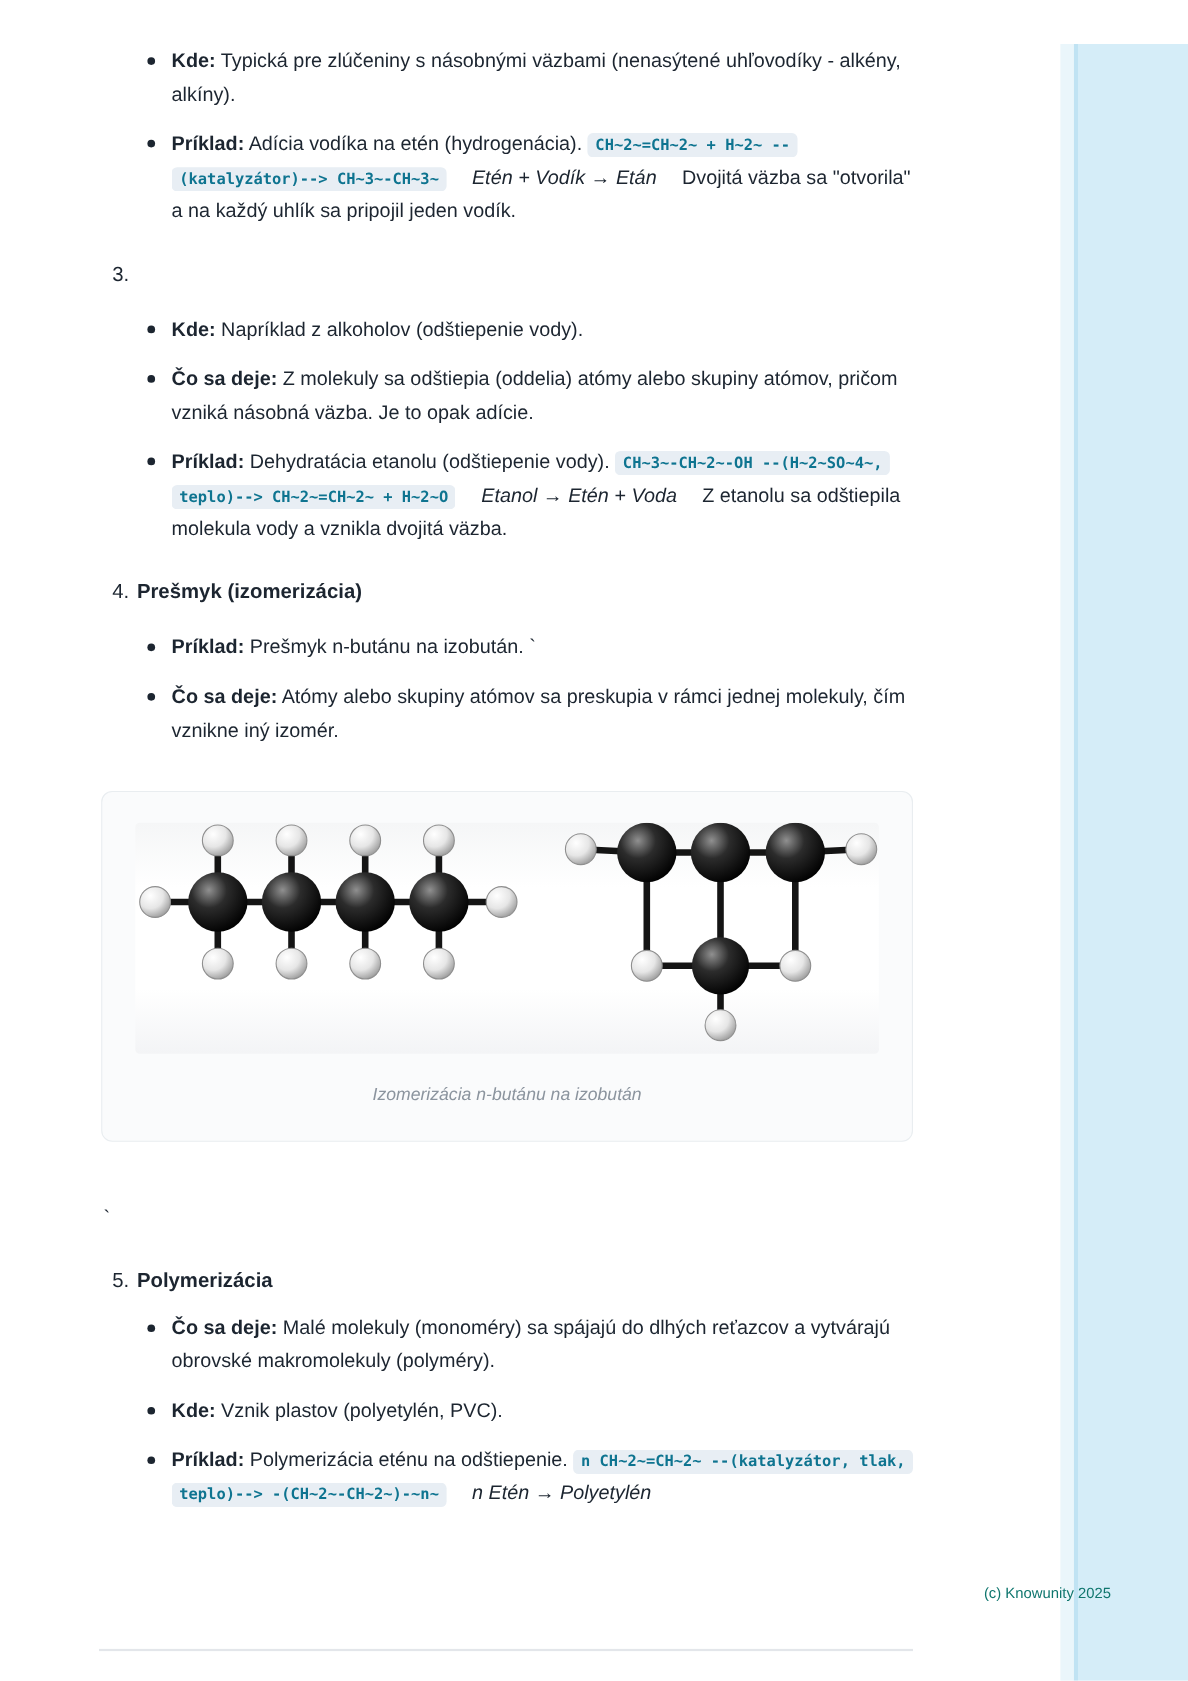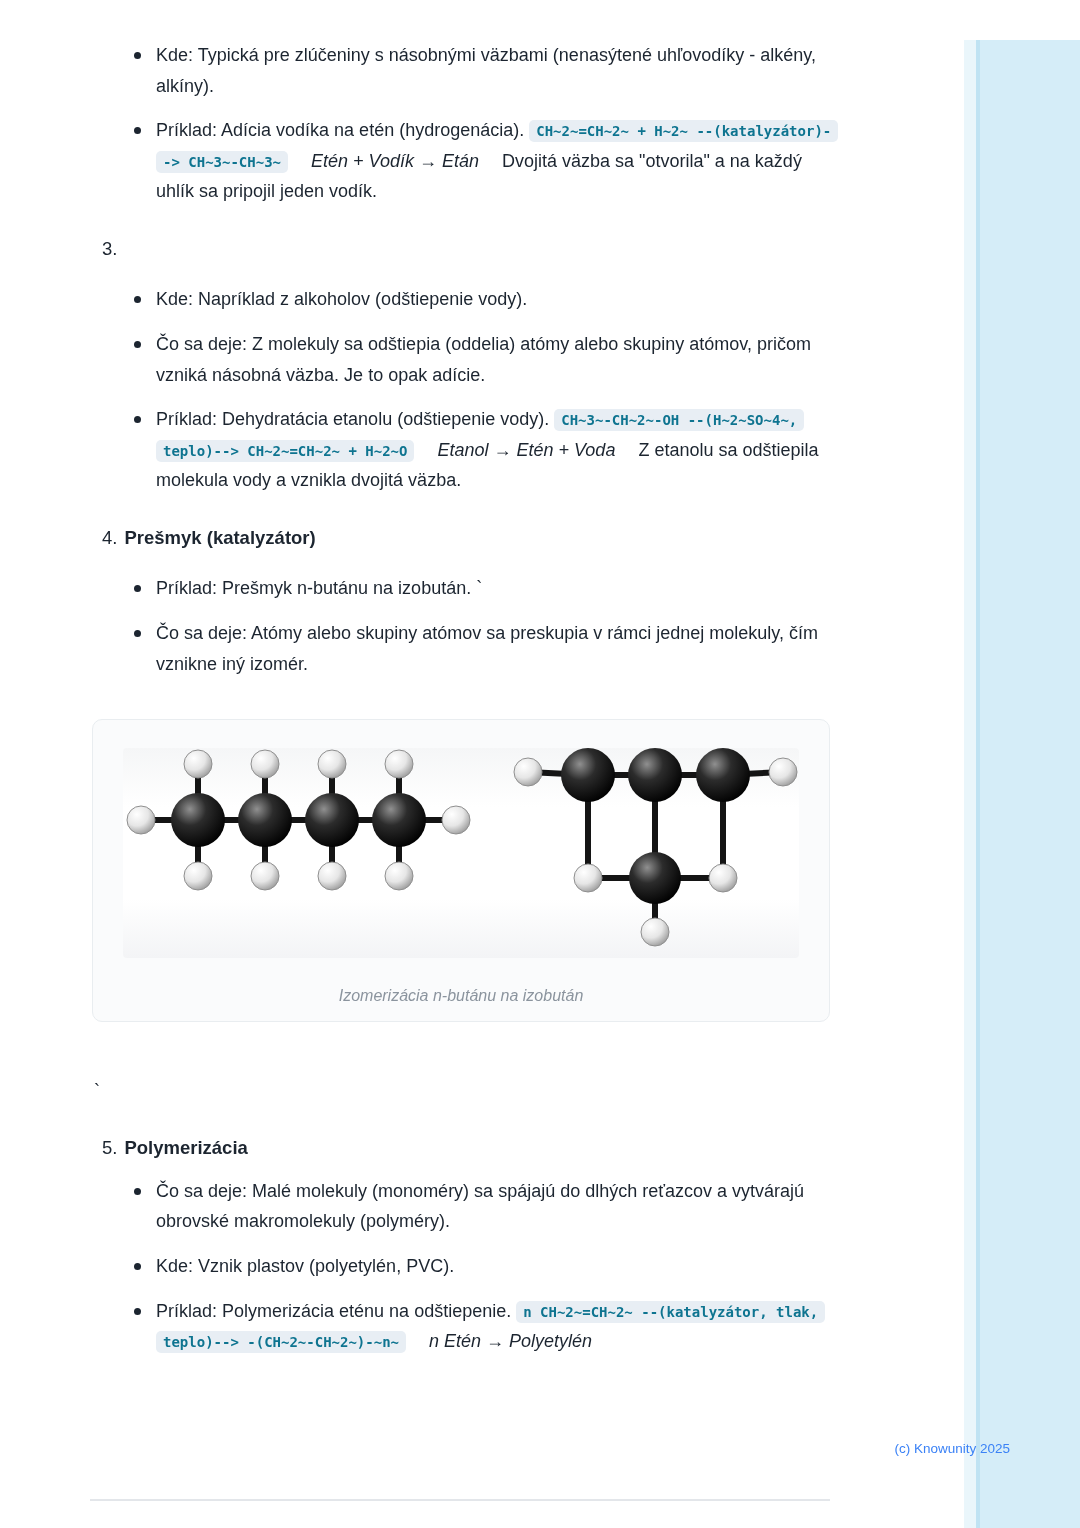--- a/index.html
+++ b/index.html
@@ -6,46 +6,46 @@
   body{
     width:1080px;height:1528px;position:relative;background:#ffffff;
     font-family:"Liberation Sans",sans-serif;font-size:18px;line-height:1.7;
     color:#1c2530;overflow:hidden;
   }
   .content{position:absolute;left:100px;top:40px;width:734px;}
   ul.blist{list-style:none;margin:0 0 20px 0;padding:0;}
   li.bitem{position:relative;padding-left:56px;margin-bottom:14px;}
   li.bitem::before{content:"";position:absolute;left:34px;top:12px;width:7px;height:7px;border-radius:50%;background:#1c2530;}
   li.bitem p{margin:0;}
-  strong.term{font-weight:400;text-align:center;}
+  strong.term{font-weight:700;text-align:center;}
   em.rxn{font-style:italic;margin:0 18px;}
   code.chem{
     font-family:"DejaVu Sans Mono",monospace;font-weight:700;font-size:14px;
     color:#0e7490;background:#e8eef4;padding:3px 7px;border-radius:5px;
     -webkit-box-decoration-break:clone;box-decoration-break:clone;line-height:1.9;
   }
   .num-heading{display:flex;gap:7px;margin:26px 0 20px 2px;font-size:18.5px;}
   .num-heading .num{font-weight:400;}
   .num-heading .title{font-weight:700;}
   .num-heading.tight{margin-bottom:12px;}
   .figure-card{
     margin:40px 0 0 -8px;width:738px;box-sizing:border-box;
     background:#fafbfc;border:1px solid #e9edf0;border-radius:10px;
-    padding:28px 30px 12px;
+    padding:28px 30px 28px;
   }
   .figure-image{
     width:676px;height:210px;margin:0 auto;border-radius:4px;
     background:linear-gradient(180deg,#f5f6f7 0%,#ffffff 28%,#ffffff 72%,#f3f4f6 100%);
   }
   .figure-caption{
     text-align:center;color:#8b949e;font-style:italic;font-size:16px;margin-top:24px;
   }
   .stray{margin:54px 0 0 -6px;height:30px;font-size:18px;}
   .footer{
-    position:absolute;right:70px;top:1438px;font-size:13.5px;color:#3b82f6;z-index:3;
+    position:absolute;right:70px;top:1438px;font-size:13.5px;color:#0f766e;z-index:3;
   }
   .stripe{
     position:absolute;right:0;top:40px;bottom:0;width:100px;background:#d5edf8;z-index:1;
   }
   .stripe::before{
     content:"";position:absolute;left:-16px;top:0;bottom:0;width:12px;background:#eaf6fb;
   }
   .stripe-edge{
     position:absolute;right:100px;top:40px;bottom:0;width:4px;background:#c0e3f3;z-index:1;
   }
@@ -79,21 +79,21 @@
       <li class="bitem">
         <p><strong class="term">Čo sa deje:</strong><span> Z molekuly sa odštiepia (oddelia) atómy alebo skupiny atómov, pričom vzniká násobná väzba. Je to opak adície.</span></p>
       </li>
       <li class="bitem">
         <p><strong class="term">Príklad:</strong><span> Dehydratácia etanolu (odštiepenie vody). </span><code class="chem">CH~3~-CH~2~-OH --(H~2~SO~4~, teplo)--&gt; CH~2~=CH~2~ + H~2~O</code><em class="rxn"> Etanol → Etén + Voda</em><span> Z etanolu sa odštiepila molekula vody a vznikla dvojitá väzba.</span></p>
       </li>
     </ul>
 
     <div class="num-heading">
       <span class="num">4.</span>
-      <span class="title">Prešmyk (katalyzátor)</span>
+      <span class="title">Prešmyk (izomerizácia)</span>
     </div>
 
     <ul class="blist">
       <li class="bitem">
         <p><strong class="term">Príklad:</strong><span> Prešmyk n-butánu na izobután. `</span></p>
       </li>
       <li class="bitem">
         <p><strong class="term">Čo sa deje:</strong><span> Atómy alebo skupiny atómov sa preskupia v rámci jednej molekuly, čím vznikne iný izomér.</span></p>
       </li>
     </ul>

